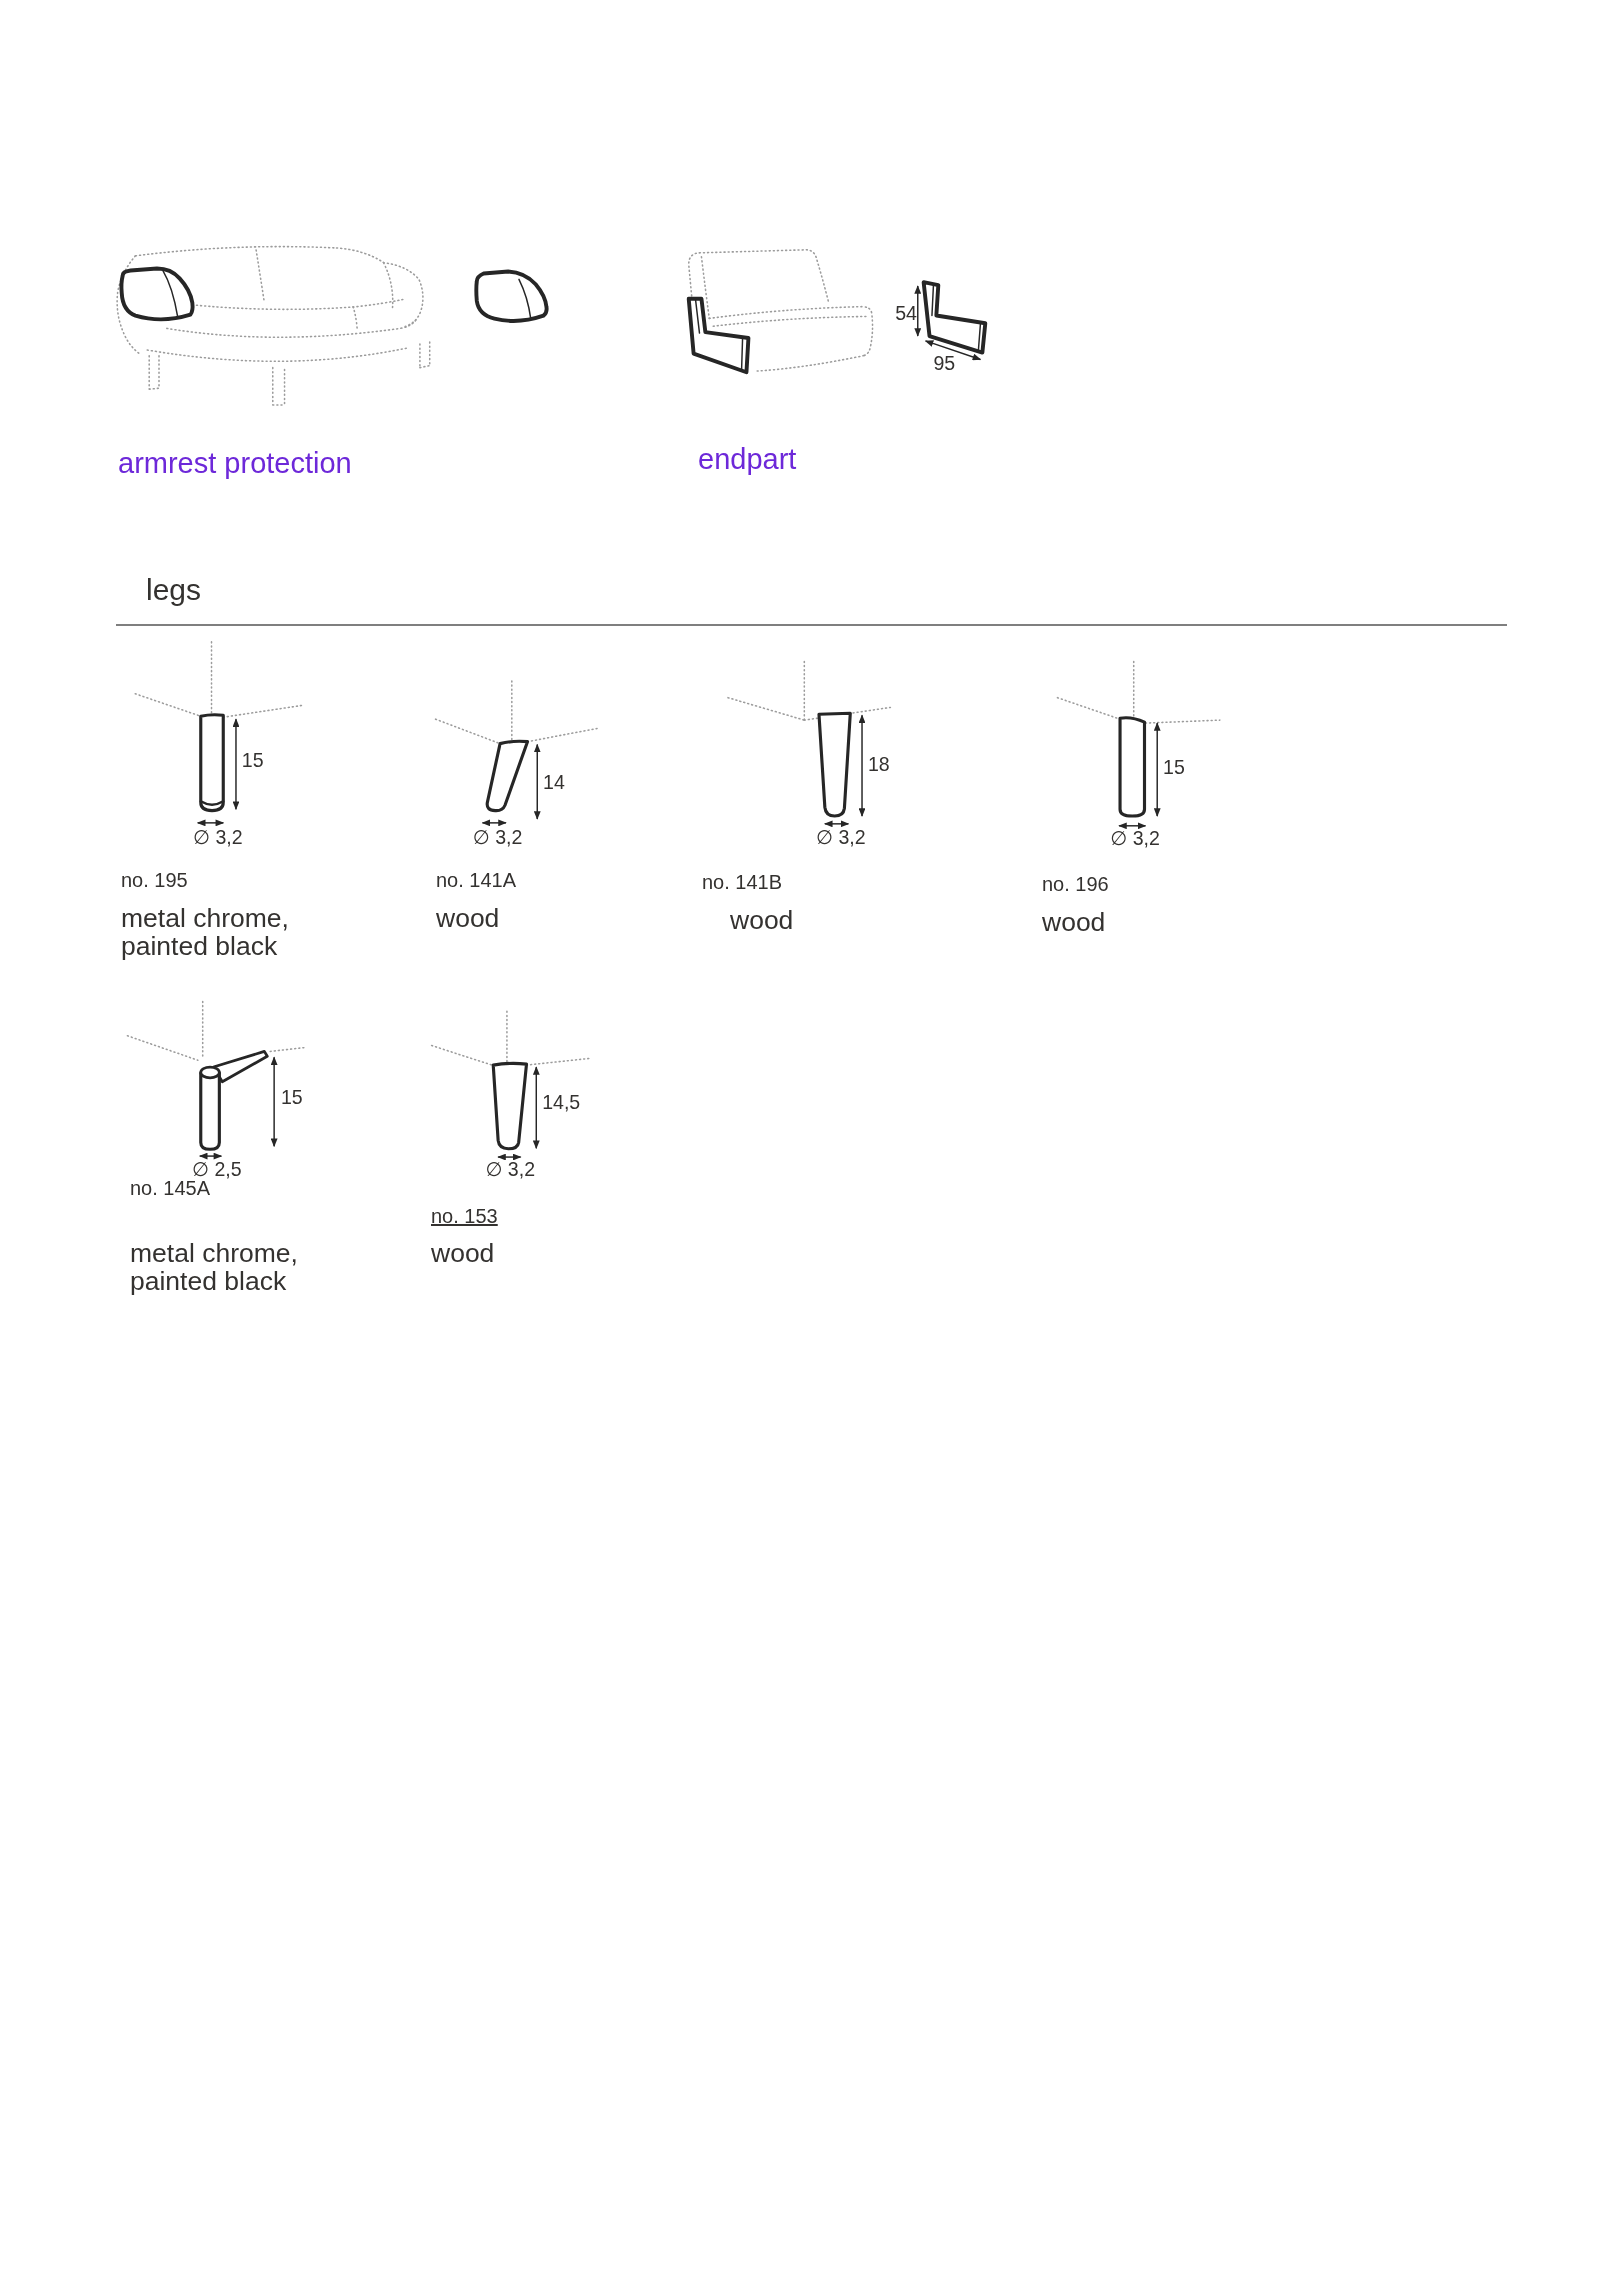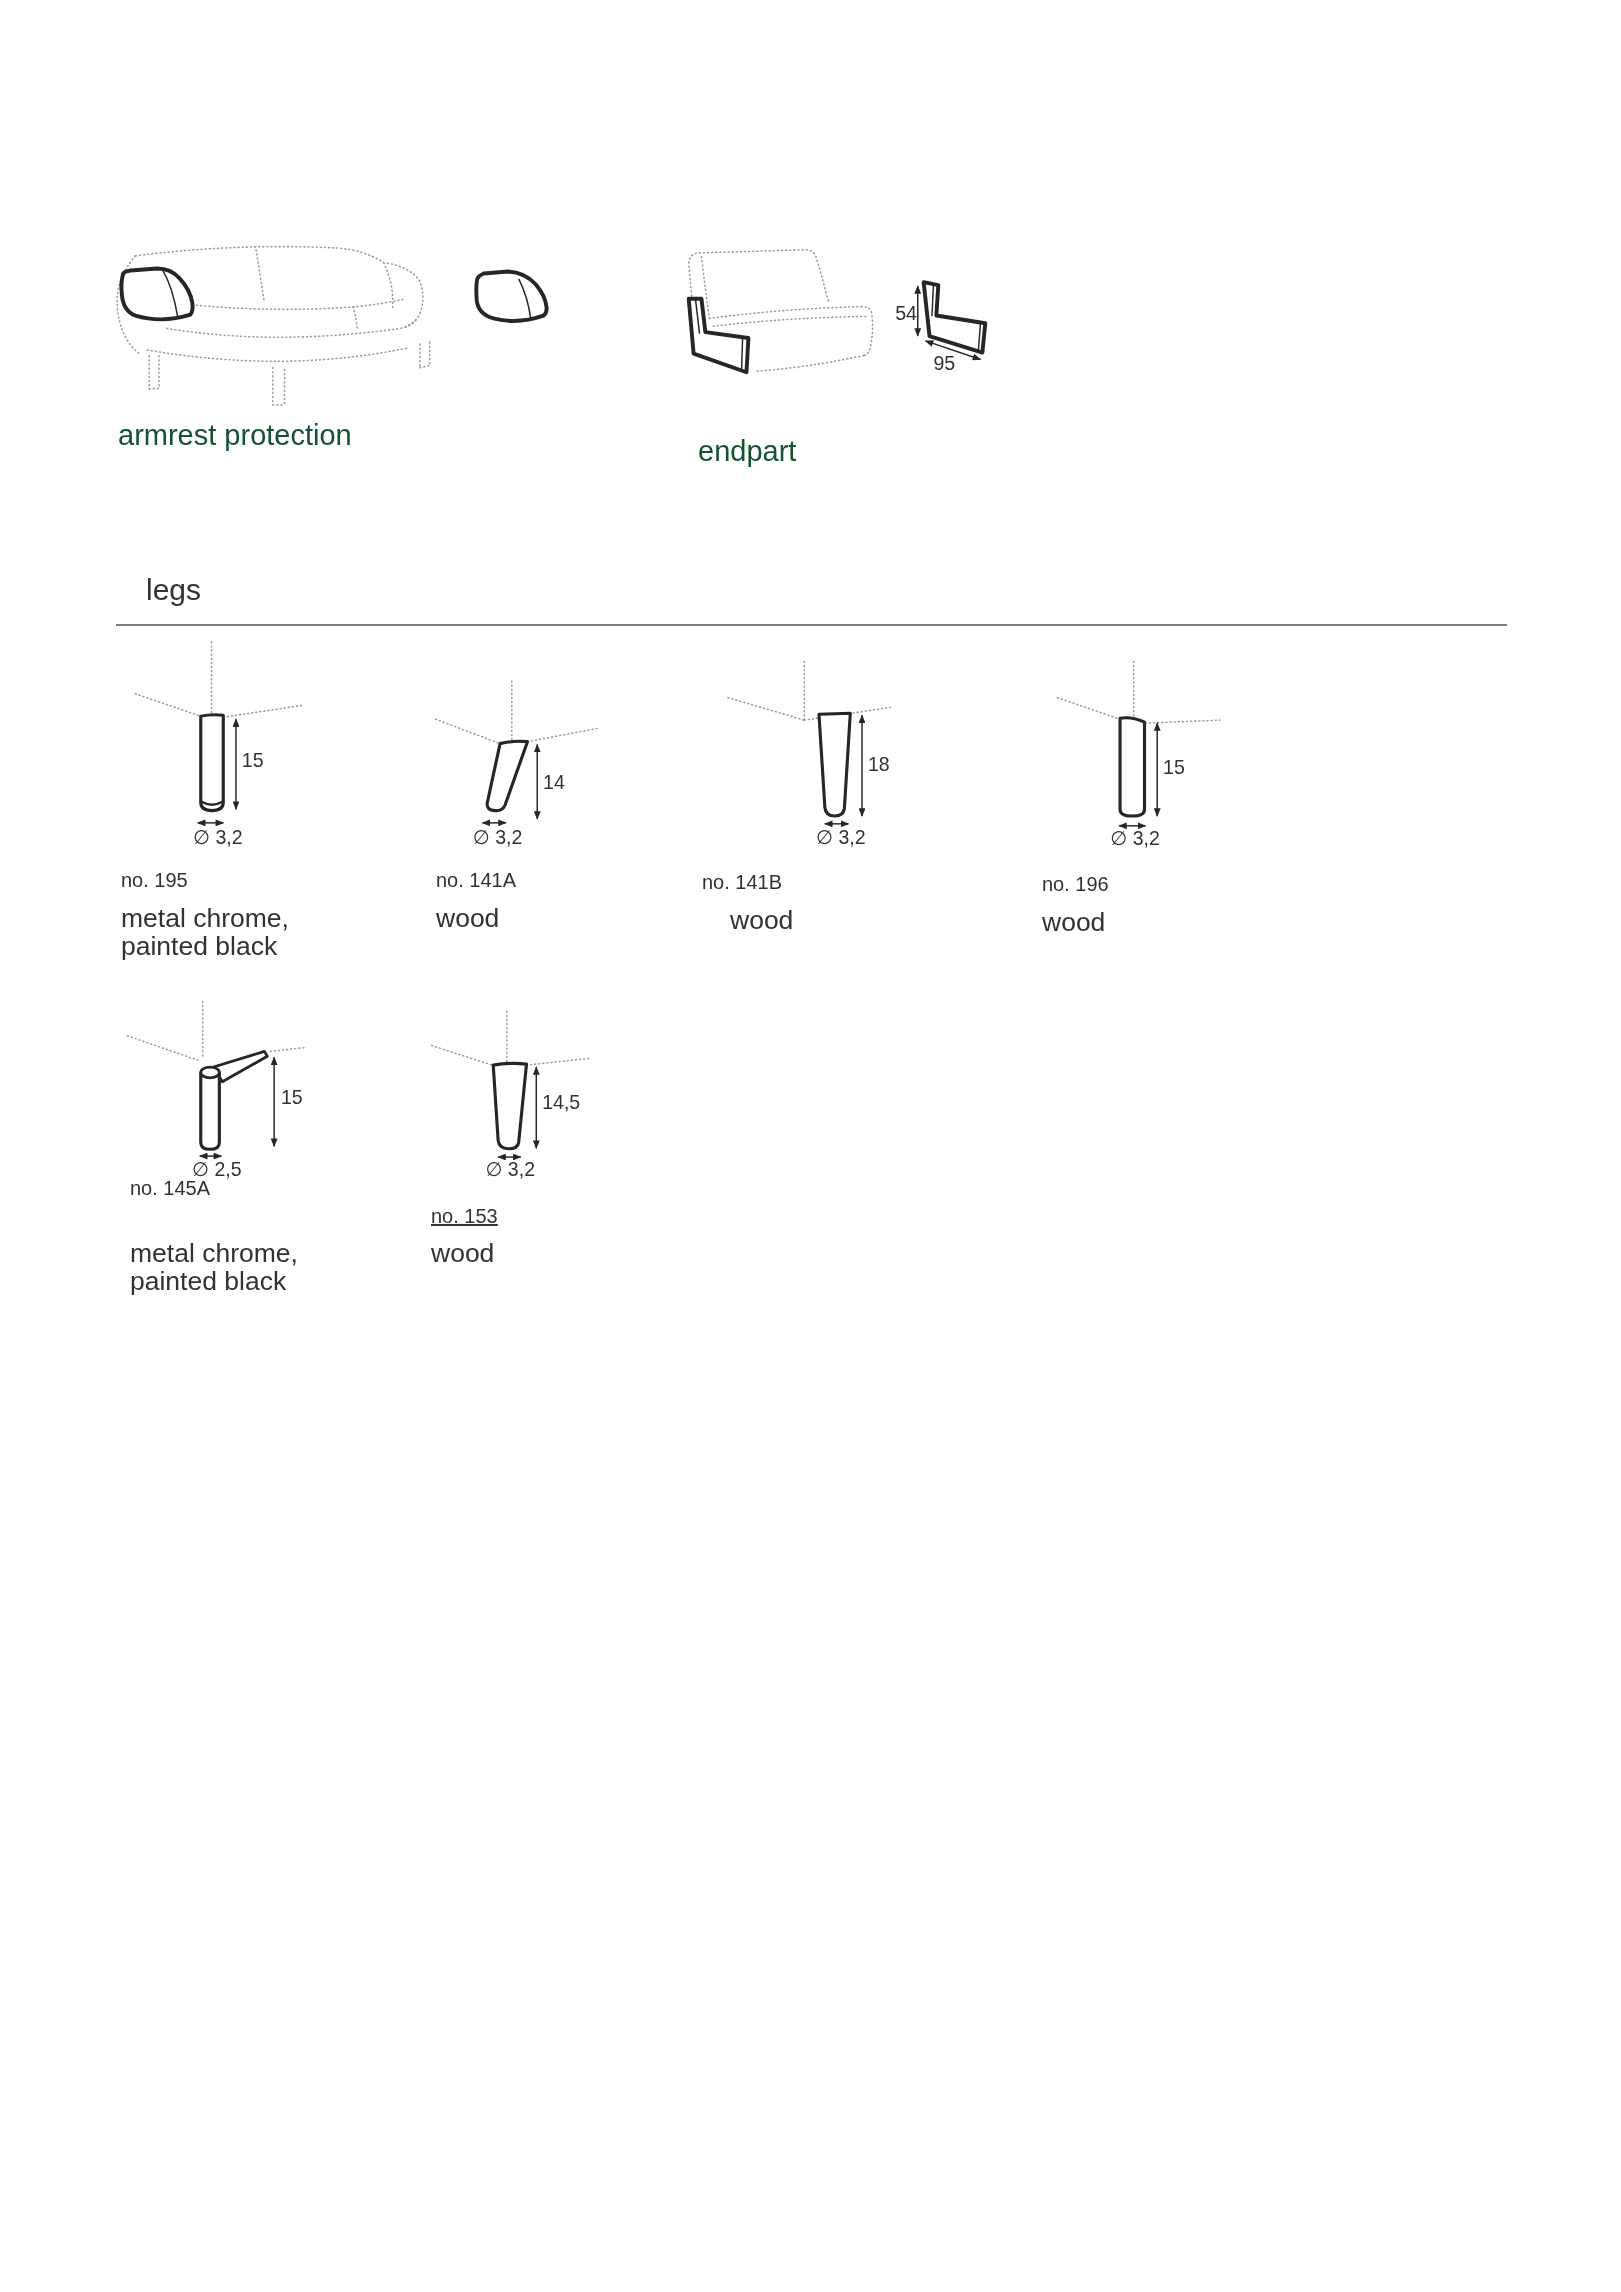--- a/index.html
+++ b/index.html
@@ -1,21 +1,21 @@
 <!DOCTYPE html>
 <html><head>
 <meta charset="utf-8">
 <style>
   html,body{margin:0;padding:0;background:#fff;}
   .page{
     position:relative;width:1621px;height:2293px;background:#ffffff;overflow:hidden;
     font-family:"Liberation Sans","DejaVu Sans",sans-serif;color:#343230;
   }
   .abs{position:absolute;}
-  .section-label{font-size:29px;line-height:1.05;color:#14532d;white-space:nowrap;}
+  .section-label{font-size:29px;line-height:1.05;color:#6d28d9;white-space:nowrap;margin-top:28px;}
   .legs-header{font-size:30px;line-height:1.05;color:#343230;margin-left:28px;}
   .divider{position:absolute;height:2px;background:#7f7f7f;}
   .leg-name{position:absolute;font-size:20px;line-height:1.05;color:#343230;white-space:nowrap;}
   .leg-mat{position:absolute;font-size:26.5px;line-height:29px;color:#343230;white-space:pre-line;}
   svg{display:block;}
   svg text{font-family:"Liberation Sans","DejaVu Sans",sans-serif;font-size:20px;fill:#343230;}
   .dot{fill:none;stroke:#9c9c9c;stroke-width:1.6;stroke-dasharray:1 3.2;stroke-linecap:round;}
   .sol{fill:#ffffff;stroke:#262626;stroke-width:3.2;stroke-linejoin:round;stroke-linecap:round;}
   .cov{fill:#ffffff;stroke:#262626;stroke-width:4;stroke-linejoin:round;stroke-linecap:round;}
   .ln{fill:none;stroke:#262626;stroke-width:1.5;stroke-linecap:round;}
@@ -85,21 +85,21 @@
       <path class="ln" d="M263,46.5 L261.5,77"></path>
       <path class="ln" d="M311,86 L309,112"></path>
     </g>
     <g>
       <line class="dim" x1="247" y1="47" x2="247" y2="98" marker-start="url(#arw)" marker-end="url(#arw)"></line>
       <text x="224" y="82">54</text>
       <line class="dim" x1="255" y1="103" x2="311" y2="122" marker-start="url(#arw)" marker-end="url(#arw)"></line>
       <text x="263" y="133">95</text>
     </g>
   </svg>
-  <div class="abs section-label" style="left:698px;top:436px;">endpart</div>
+  <div class="abs section-label" style="left:698px;top:416px;">endpart</div>
 
   <div class="abs legs-header" style="left:118px;top:574px;">legs</div>
   <div class="divider" style="left:116px;top:624px;width:1391px;"></div>
 
   <svg class="abs" style="left:78px;top:637px;" width="314" height="225" viewBox="0 0 320 230">
     <path class="dot" d="M136,5 L136,80"></path>
     <path class="dot" d="M58,58 L125,81"></path>
     <path class="dot" d="M148,82 L228,70"></path>
     <path class="sol" d="M125,81 Q136,78.5 148,80 L148,169 Q148,177.5 136.5,177.5 Q125,177.5 125,169 Z"></path>
     <path class="cap" d="M125,168 Q136.5,175 148,168"></path>

